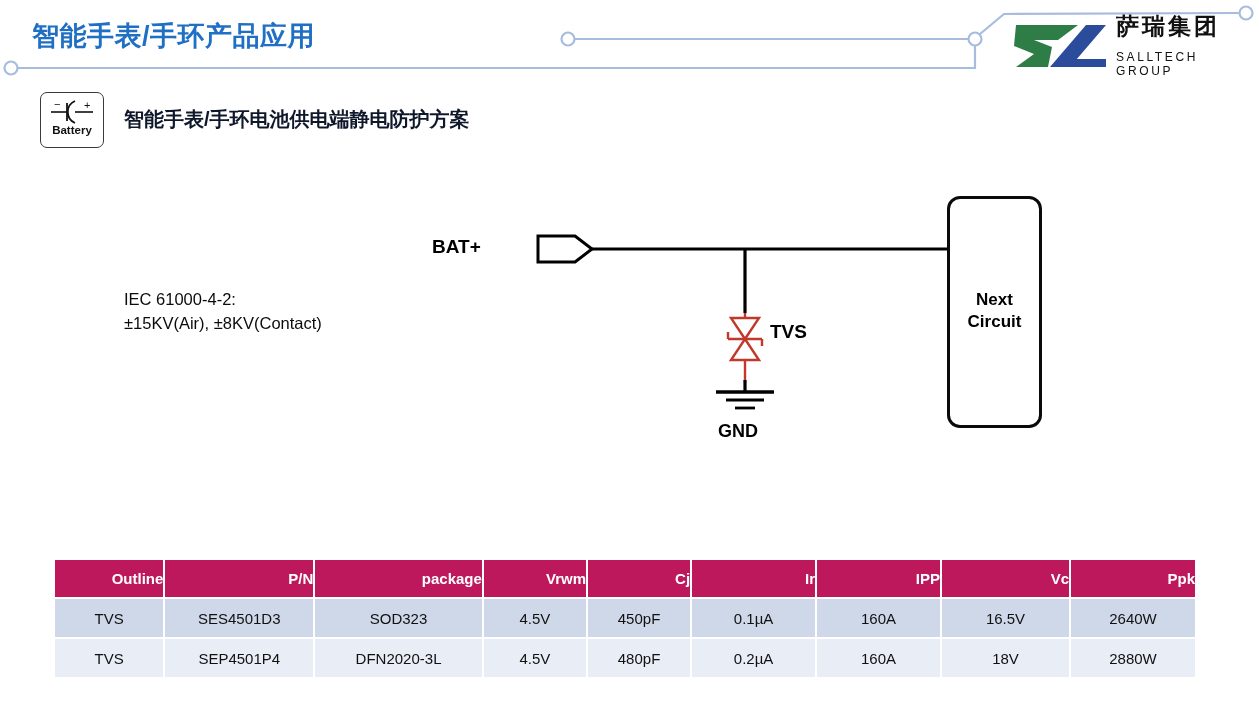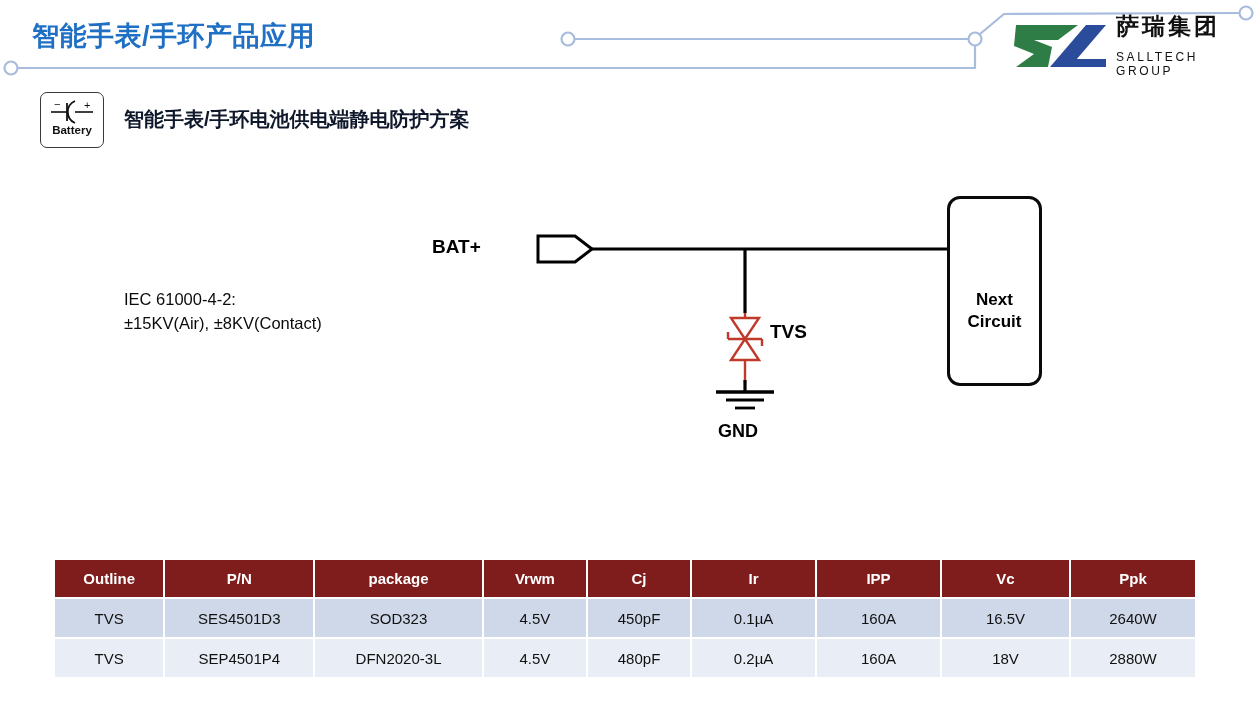--- a/index.html
+++ b/index.html
@@ -122,21 +122,21 @@
   #gnd-label {
     position: absolute;
     left: 718px; top: 421px;
     font-size: 18px;
     font-weight: bold;
     color: #000;
   }
   #next-circuit-box {
     position: absolute;
     left: 947px; top: 196px;
-    width: 95px; height: 190px;
+    width: 95px; height: 232px;
     border: 3.2px solid #0a0a0a;
     border-radius: 13px;
     box-sizing: border-box;
     background: #fff;
   }
   #next-circuit-label {
     position: absolute;
     left: 0; right: 0; top: 90px;
     text-align: center;
     font-size: 17px;
@@ -148,28 +148,28 @@
 
   
   #spec-table {
     position: absolute;
     left: 55px; top: 560px;
     width: 1140px;
     border-collapse: collapse;
     table-layout: fixed;
   }
   #spec-table th {
-    background: #7f1d1d;
+    background: #be185d;
     color: #ffffff;
     font-size: 15px;
     font-weight: bold;
     height: 37px;
     border-right: 2px solid #ffffff;
     border-bottom: 2px solid #ffffff;
-    text-align: center;
+    text-align: right;
     padding: 0;
   }
   #spec-table th:last-child { border-right: none; }
   #spec-table td {
     font-size: 15px;
     color: #111;
     height: 38px;
     text-align: center;
     padding: 0;
     border-right: 2px solid #ffffff;

